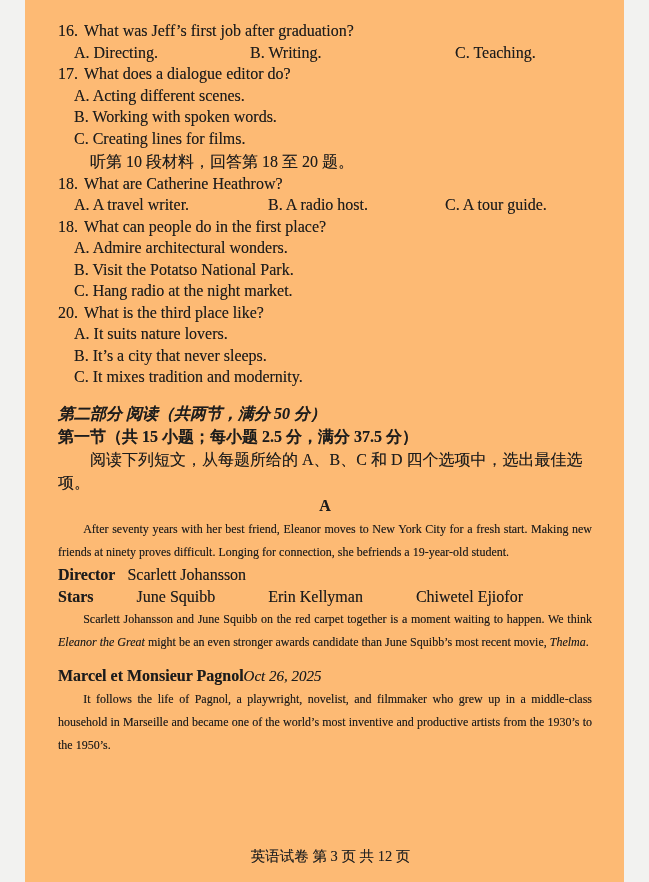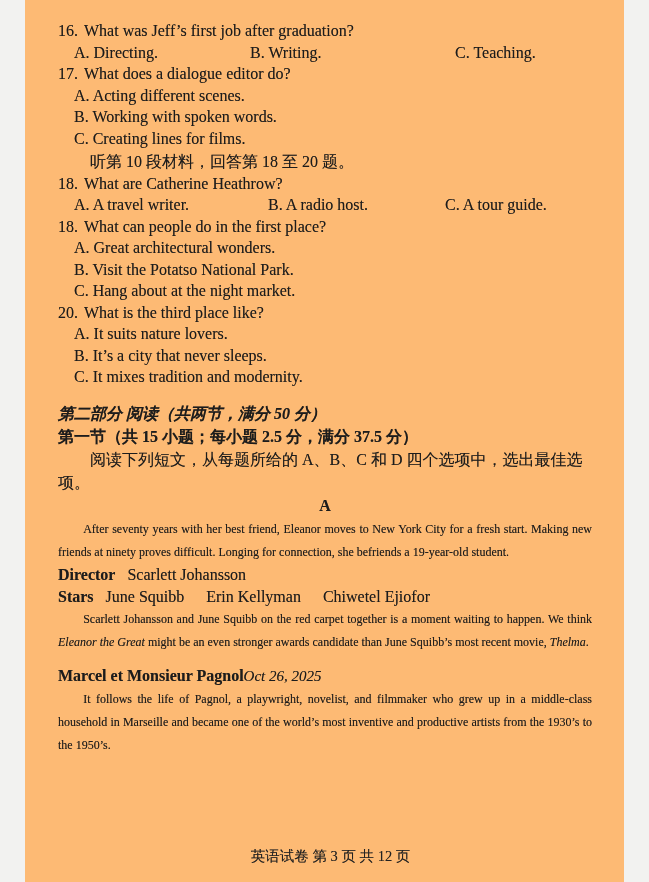--- a/index.html
+++ b/index.html
@@ -59,21 +59,21 @@
   .movie-title.m2 .date-italic { }
   .para {
     margin: 0;
     font-size: 12px;
     line-height: 23px;
     text-align: justify;
     text-indent: 2.1em;
   }
   .kv-line { font-size: 16px; line-height: 22px; }
   .kv-line .label-bold { font-weight: bold; margin-right: 12px; }
-  .kv-line .star { margin-right: 22px; }
+  .kv-line .star { margin-right: 22px; margin-left: 31px; }
   .movie2 { margin-top: 10px; }
   .footer {
     position: absolute;
     left: 12px;
     right: 0;
     bottom: 16px;
     text-align: center;
     font-size: 14.5px;
     color: #222;
   }
@@ -112,23 +112,23 @@
     <div class="line opt-row row18">
       <span class="opt">A. A travel writer.</span>
       <span class="opt">B. A radio host.</span>
       <span class="opt">C. A tour guide.</span>
     </div>
 
     <div class="line">
       <span class="q-num">18.</span><span>What can people do in the first place?</span>
     </div>
     <div class="opts-stack">
-      <div class="line">A. Great architectural wonders.</div>
+      <div class="line">A. Admire architectural wonders.</div>
       <div class="line">B. Visit the Potatso National Park.</div>
-      <div class="line">C. Hang about at the night market.</div>
+      <div class="line">C. Hang radio at the night market.</div>
     </div>
 
     <div class="line">
       <span class="q-num">20.</span><span>What is the third place like?</span>
     </div>
     <div class="opts-stack">
       <div class="line">A. It suits nature lovers.</div>
       <div class="line">B. It’s a city that never sleeps.</div>
       <div class="line">C. It mixes tradition and modernity.</div>
     </div>

